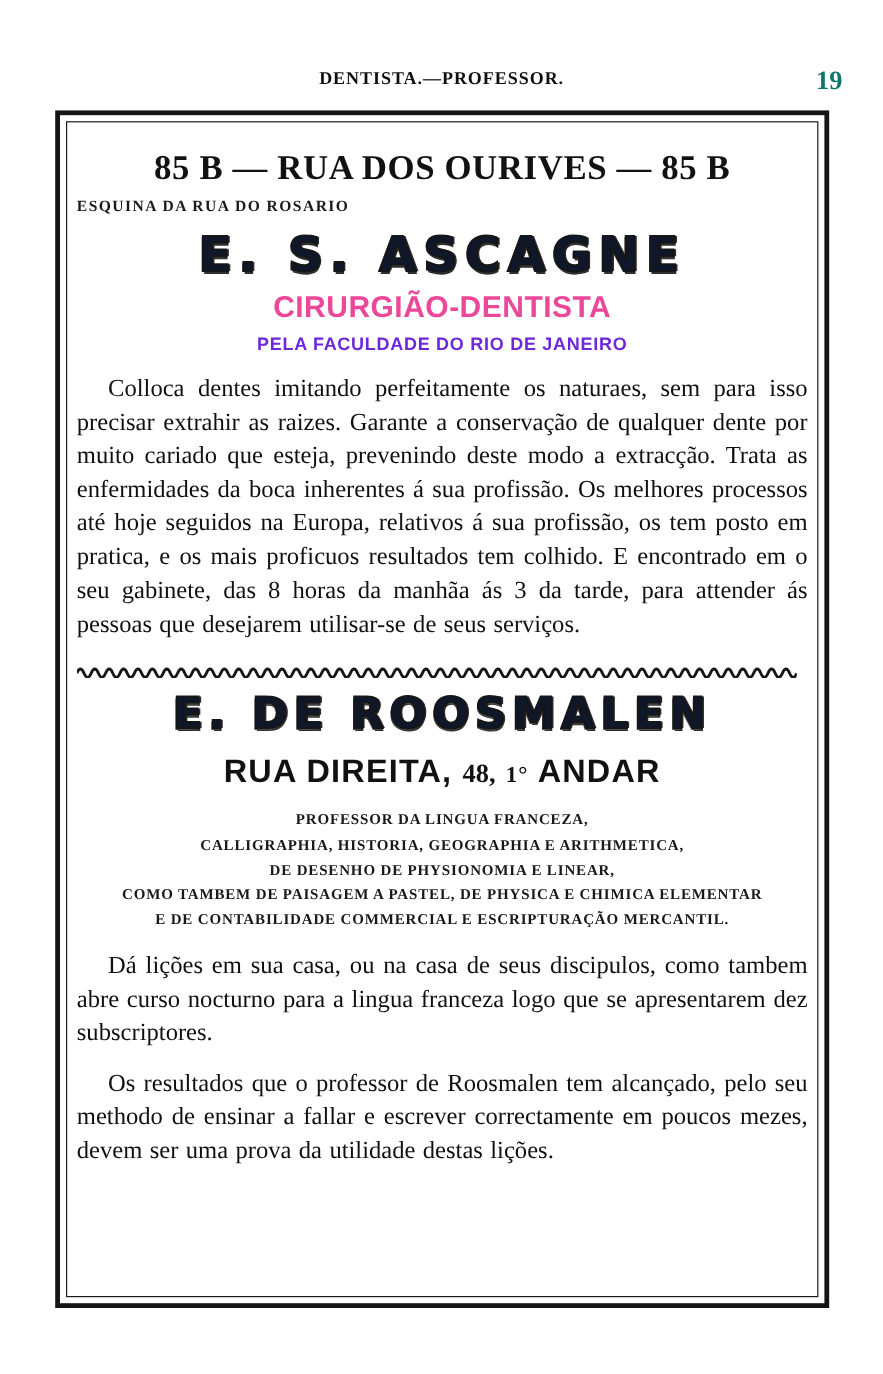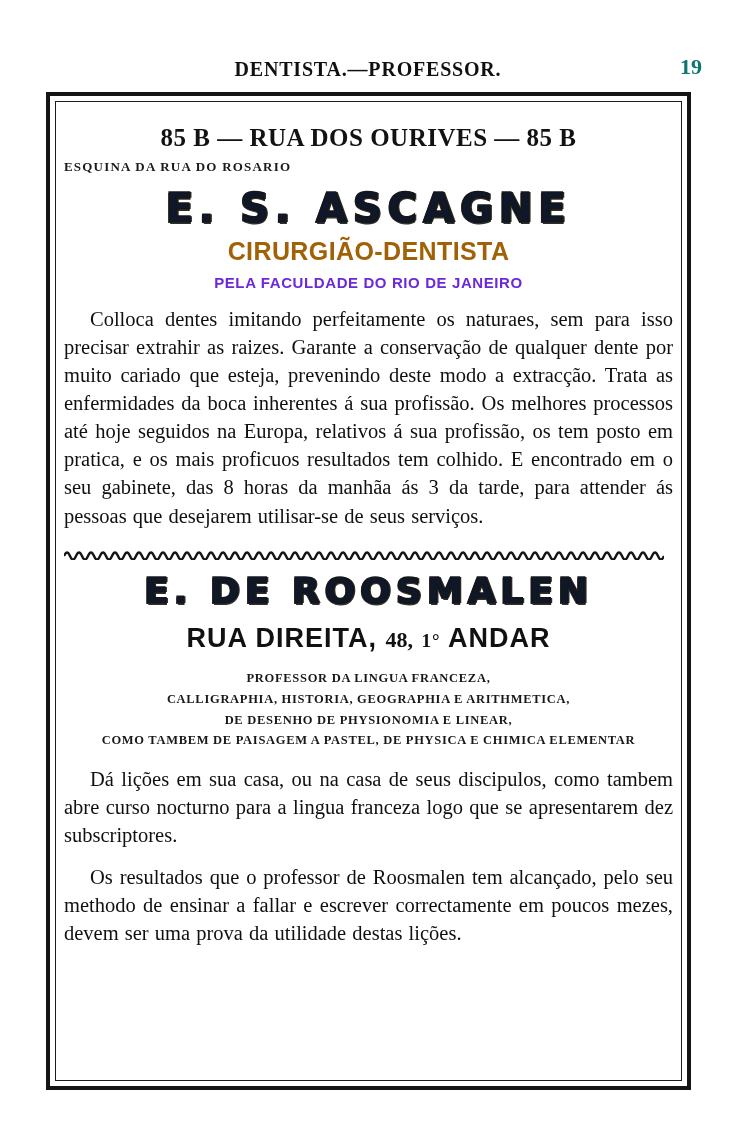--- a/index.html
+++ b/index.html
@@ -25,21 +25,21 @@
 
   
   .running-head {
     position: absolute;
     left: 0;
     top: 58px;
     width: 736px;
     text-align: center;
     font-family: "Liberation Serif", serif;
     font-weight: bold;
-    font-size: 20px;
+    font-size: 15px;
     letter-spacing: 0.8px;
     color: #101010;
   }
   .folio {
     position: absolute;
     right: 34px;
     top: 54px;
     font-family: "Liberation Serif", serif;
     font-weight: bold;
     font-size: 22px;
@@ -73,21 +73,21 @@
     right: 14px;
     bottom: 10px;
     overflow: hidden;
   }
 
   
   .addr-line {
     text-align: center;
     font-family: "Liberation Serif", serif;
     font-weight: bold;
-    font-size: 25px;
+    font-size: 29px;
     letter-spacing: 0.5px;
     margin-top: 16px;
     color: #121212;
   }
   .subaddr {
     text-align: left;
     font-family: "Liberation Serif", serif;
     font-weight: bold;
     font-size: 13px;
     letter-spacing: 1.2px;
@@ -117,21 +117,21 @@
     letter-spacing: 5px;
   }
 
   .profession {
     text-align: center;
     font-family: "Liberation Sans", sans-serif;
     font-weight: bold;
     font-size: 25px;
     letter-spacing: 0.4px;
     margin-top: 8px;
-    color: #a16207;
+    color: #ec4899;
   }
   .faculty {
     text-align: center;
     font-family: "Liberation Sans", sans-serif;
     font-weight: bold;
     font-size: 15px;
     letter-spacing: 0.6px;
     margin-top: 8px;
     color: #6d28d9;
   }
@@ -223,20 +223,21 @@
         <span class="num">48,</span>
         <span class="floor">1°</span>
         <span>ANDAR</span>
       </div>
 
       <div class="subjects">
         <div>PROFESSOR DA LINGUA FRANCEZA,</div>
         <div>CALLIGRAPHIA, HISTORIA, GEOGRAPHIA E ARITHMETICA,</div>
         <div>DE DESENHO DE PHYSIONOMIA E LINEAR,</div>
         <div>COMO TAMBEM DE PAISAGEM A PASTEL, DE PHYSICA E CHIMICA ELEMENTAR</div>
+        <div>E DE CONTABILIDADE COMMERCIAL E ESCRIPTURAÇÃO MERCANTIL.</div>
       </div>
 
       <div class="body-text">Dá lições em sua casa, ou na casa de seus discipulos, como tambem abre curso nocturno para a lingua franceza logo que se apresentarem dez subscriptores.</div>
       <div class="body-text">Os resultados que o professor de Roosmalen tem alcançado, pelo seu methodo de ensinar a fallar e escrever correctamente em poucos mezes, devem ser uma prova da utilidade destas lições.</div>
 
     </div>
   </div>
 </div>
 
 </body></html>

